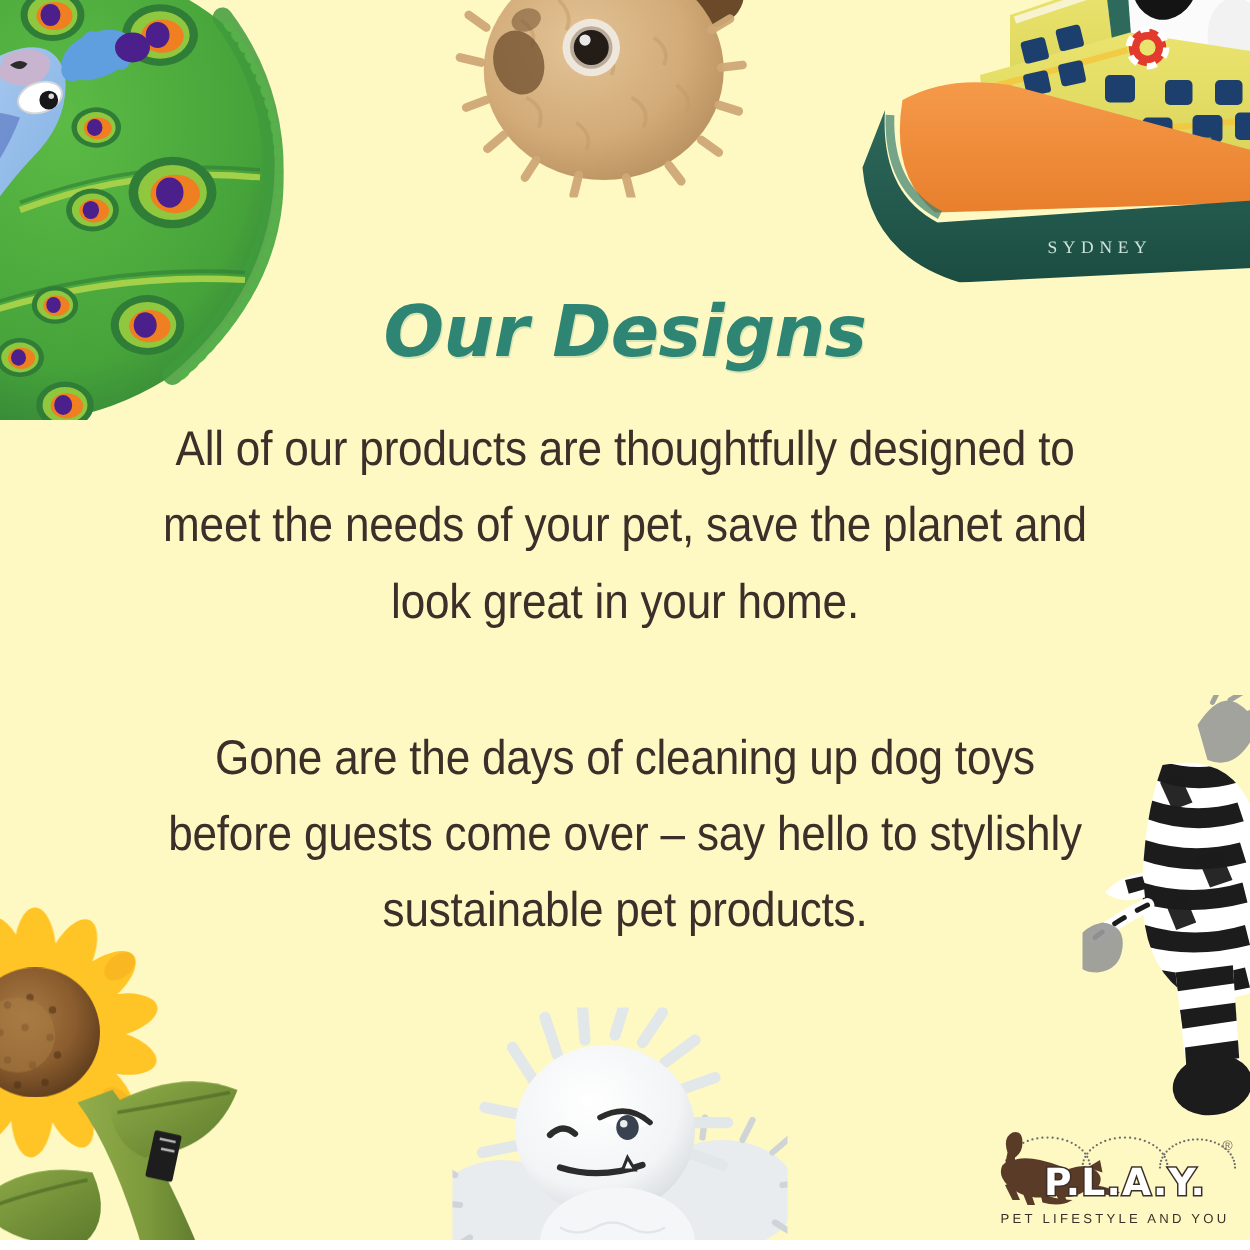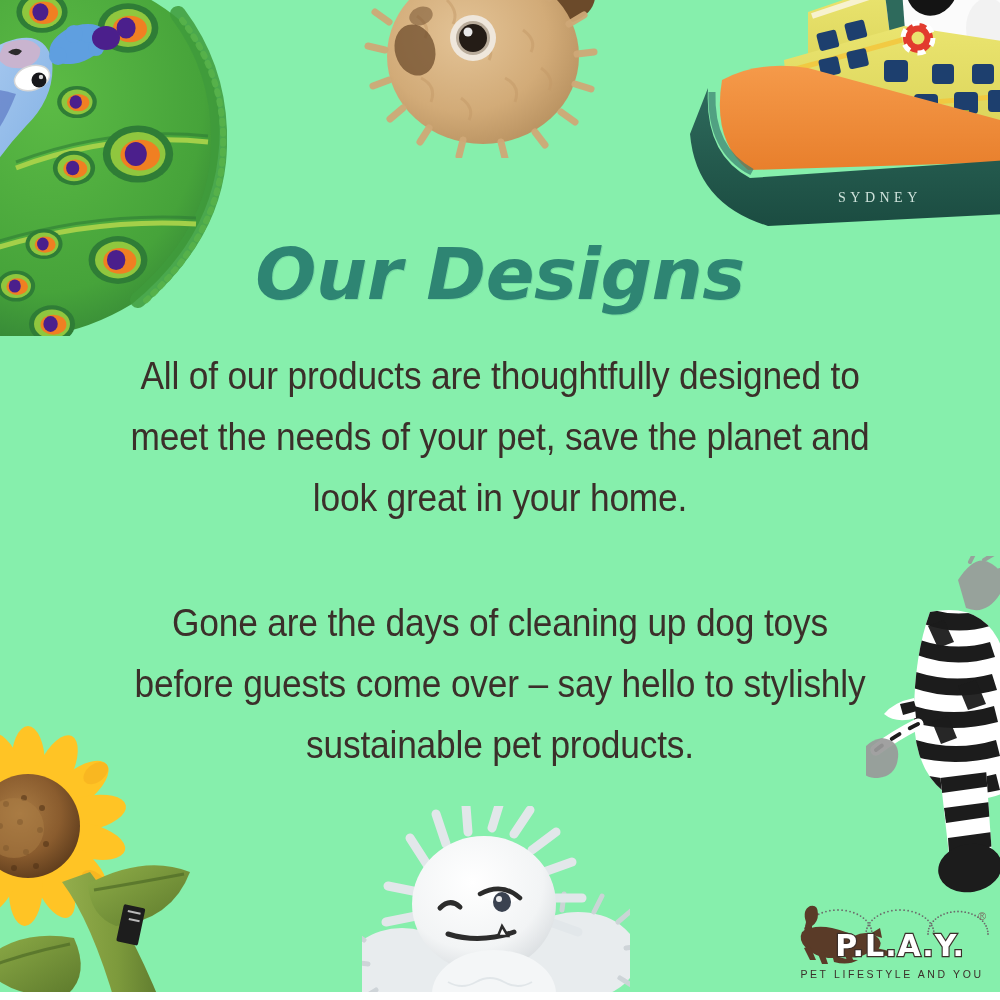--- a/index.html
+++ b/index.html
@@ -5,36 +5,36 @@
   html, body {
     margin: 0;
     padding: 0;
     background: #ffffff;
   }
   #canvas {
     position: relative;
     width: 1000px;
     height: 992px;
     overflow: hidden;
-    background: #86efac;
+    background: #fef9c3;
     font-family: "Liberation Sans", sans-serif;
   }
 
   
   .text-stack {
     position: absolute;
     left: 0; right: 0;
     top: 236px;
     text-align: center;
     z-index: 40;
     pointer-events: none;
   }
   #page-heading {
     font-family: "DejaVu Sans", sans-serif;
-    font-size: 72px;
+    font-size: 57px;
     font-weight: 700;
     font-style: italic;
     color: #2e8573;
     letter-spacing: -0.5px;
     line-height: 1.06;
     margin: 0 0 34px 0;
     text-shadow: 1px 1px 0 rgba(46,133,115,0.18);
   }
   .body-para {
     font-family: "Liberation Sans", sans-serif;

